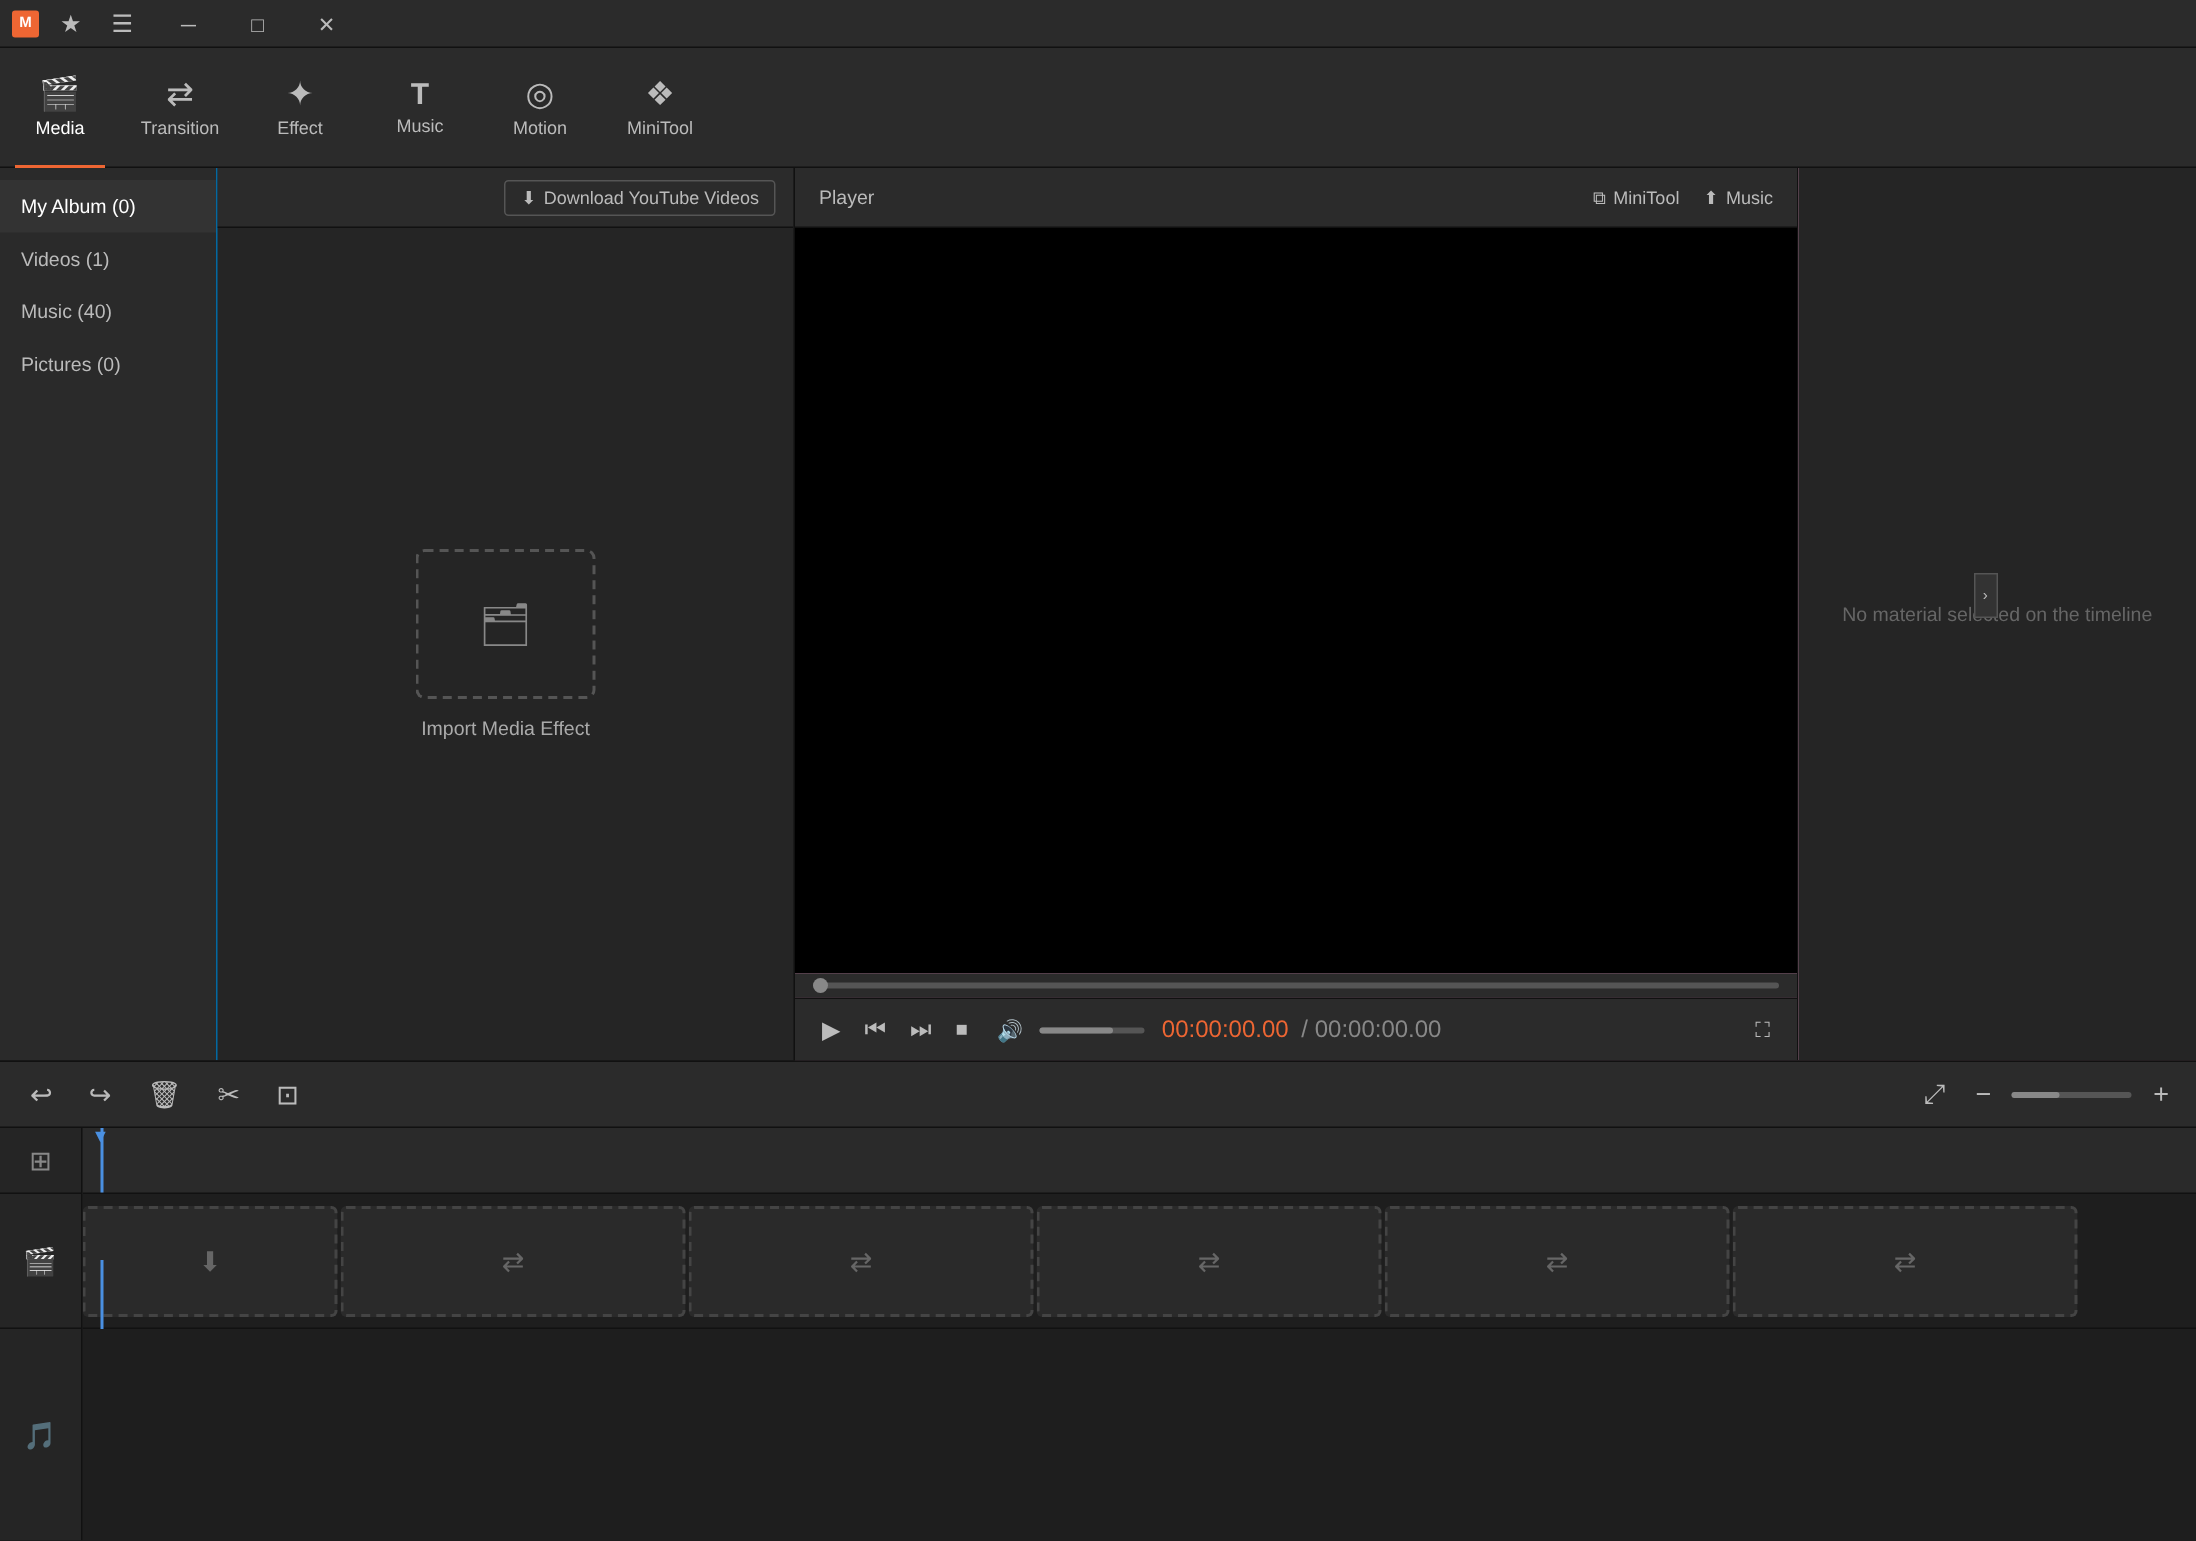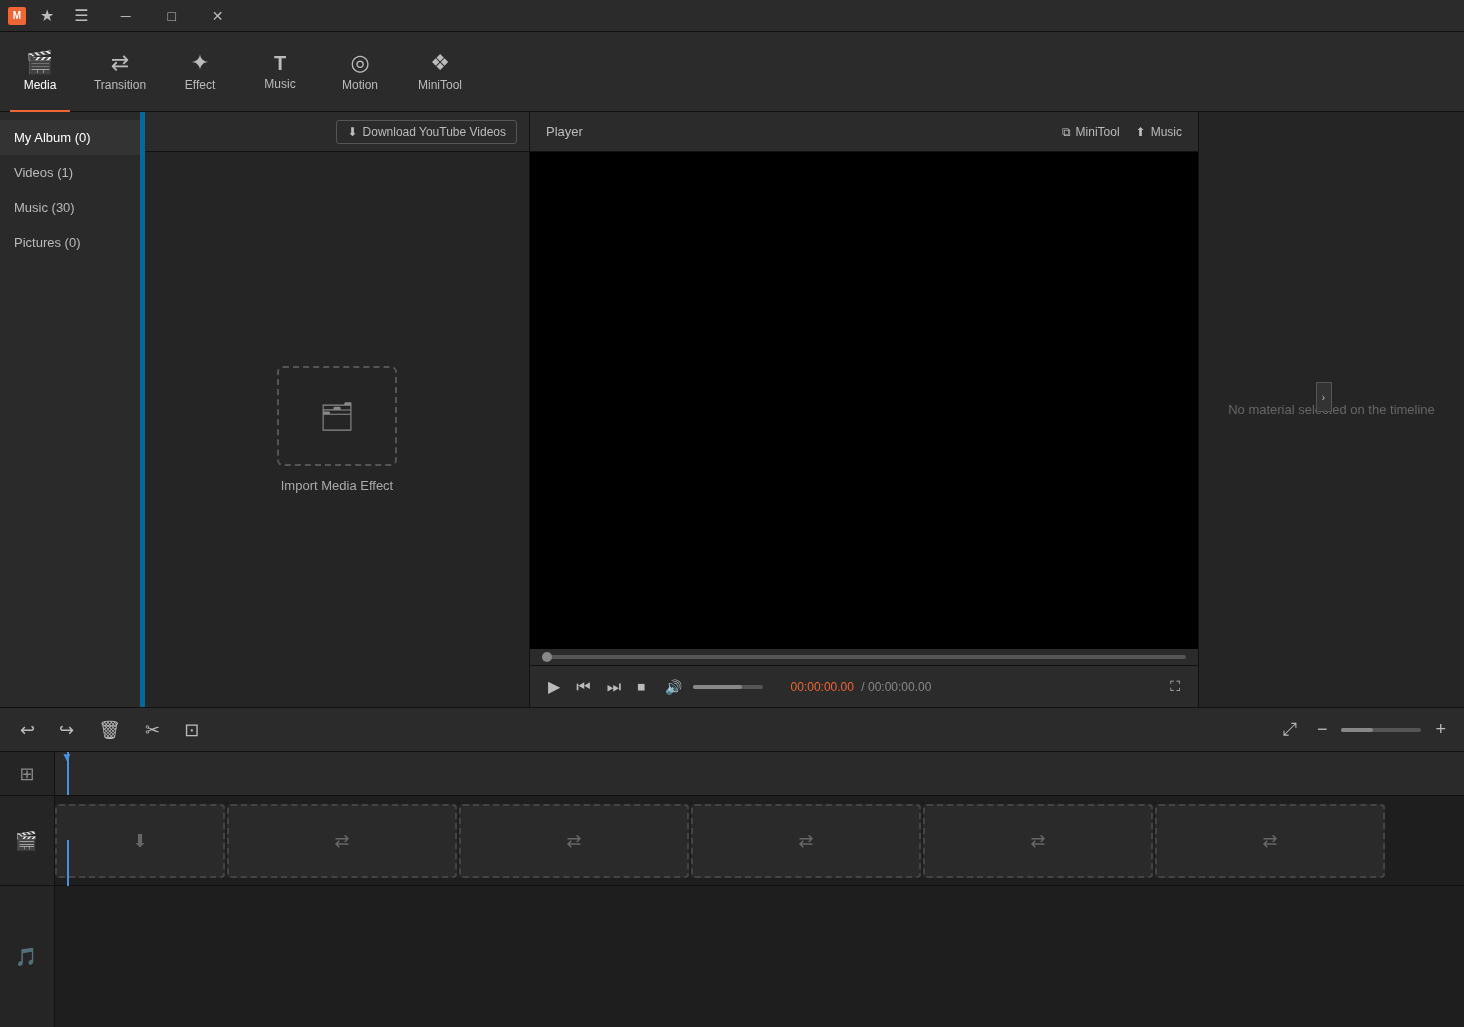--- a/index.html
+++ b/index.html
@@ -98,21 +98,21 @@
     
     #library-area {
       display: flex;
       flex: 1;
       overflow: hidden;
     }
 
     #sidebar {
       width: 145px;
       background: #2a2a2a;
-      border-right: 5px solid #0369a1;
+      border-right: 1px solid #0369a1;
       padding-top: 8px;
       flex-shrink: 0;
     }
     .sidebar-item {
       padding: 10px 14px;
       cursor: pointer;
       color: #bbb;
       font-size: 13px;
     }
     .sidebar-item.active { color: #fff; background: #333; }
@@ -228,21 +228,21 @@
       padding: 0 12px;
       gap: 4px;
       border-top: 1px solid #111;
     }
     .ctrl-btn {
       background: transparent; border: none; color: #bbb;
       cursor: pointer; font-size: 16px; padding: 4px 6px;
       display: flex; align-items: center;
     }
     .time-display {
-      margin-left: 24px; font-size: 12px; display: flex; align-items: center; gap: 2px; justify-content: flex-end;
+      margin-left: 8px; font-size: 16px; display: flex; align-items: center; gap: 2px; justify-content: flex-end;
     }
     .time-current { color: #e63; }
     .time-sep { color: #666; }
     .time-total { color: #888; }
     .volume-control {
       display: flex; align-items: center; gap: 4px; margin-left: 4px;
     }
     .volume-slider {
       width: 70px; height: 4px;
       background: #555; border-radius: 2px;
@@ -468,21 +468,21 @@
     <div id="library-area">
 
       <div id="sidebar">
         <div class="sidebar-item active">
           <span>My Album (0)</span>
         </div>
         <div class="sidebar-item">
           <span>Videos (1)</span>
         </div>
         <div class="sidebar-item">
-          <span>Music (30)</span>
+          <span>Music (40)</span>
         </div>
         <div class="sidebar-item">
           <span>Pictures (0)</span>
         </div>
       </div>
 
       <div id="media-content">
         <div id="media-header">
           <button class="download-btn">
             <span>⬇</span>

